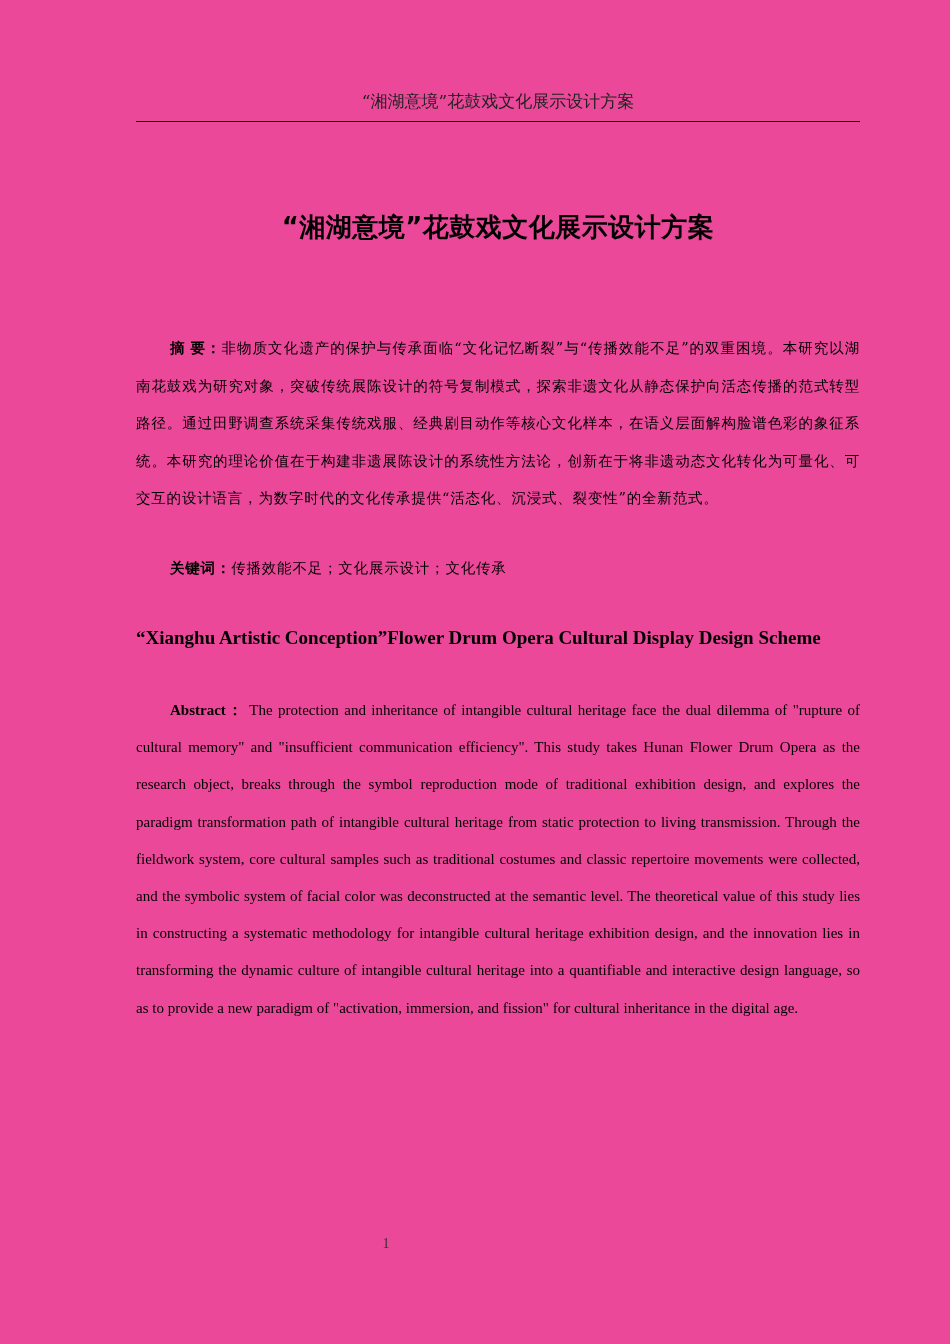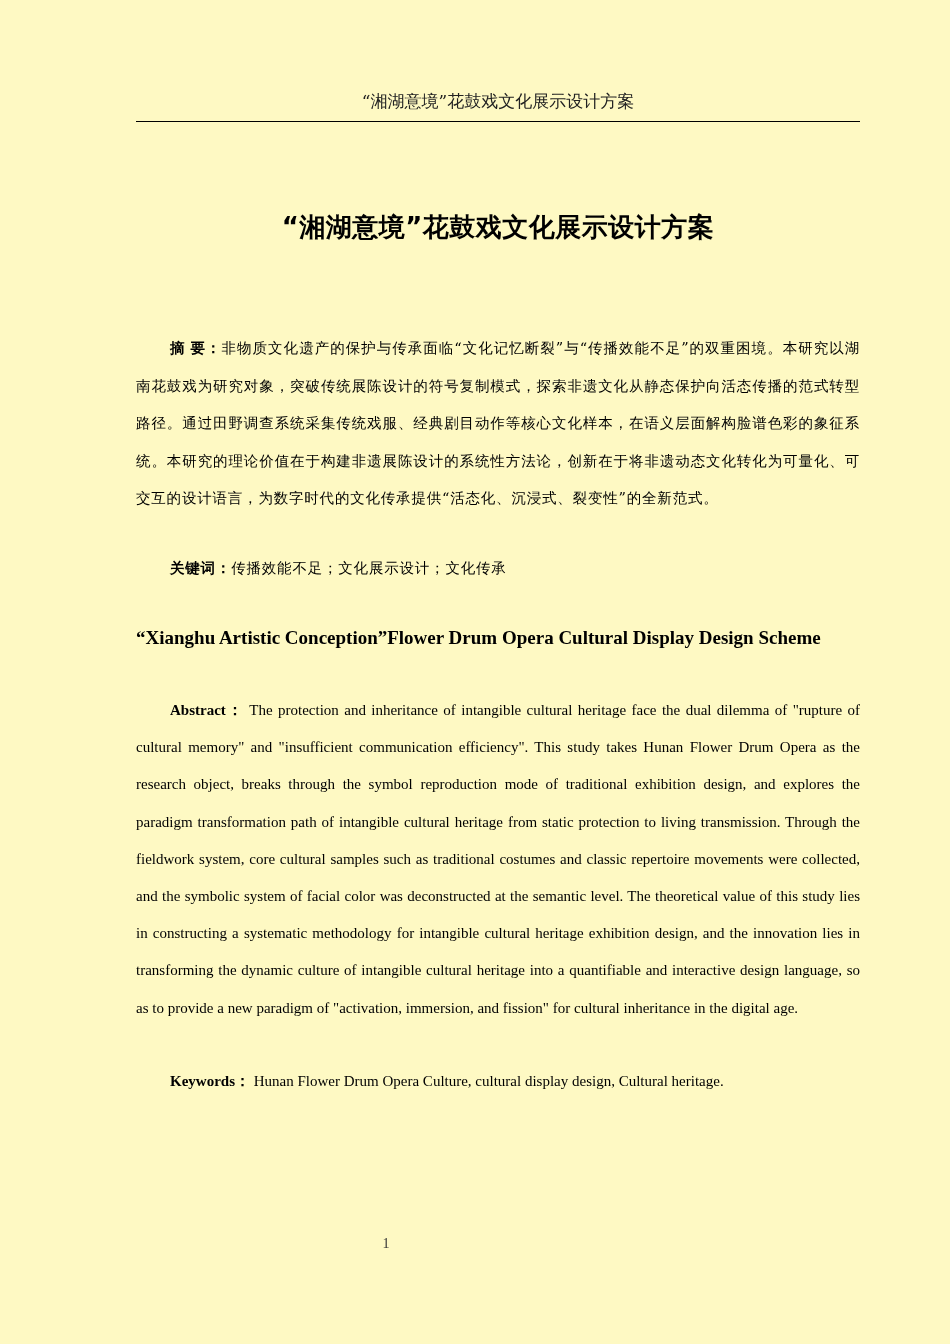--- a/index.html
+++ b/index.html
@@ -1,17 +1,17 @@
 <!DOCTYPE html>
 <html><head>
 <meta charset="utf-8">
 <style>
   html, body { margin: 0; padding: 0; background: #ffffff; }
   body { width: 950px; height: 1344px; position: relative; overflow: hidden; color: #000; }
-  .page { position: absolute; left: 0; top: 0; width: 950px; height: 1344px; background: #fef9c3; }
+  .page { position: absolute; left: 0; top: 0; width: 950px; height: 1344px; background: #ec4899; }
   .running-header {
     position: absolute; left: 136px; top: 90px; width: 724px;
     text-align: center; font-family: "DejaVu Serif", serif; font-size: 17px; color: #222;
   }
   .header-rule { position: absolute; left: 136px; top: 121px; width: 724px; height: 0; border-top: 1.5px solid #000; }
   .title-cn {
     position: absolute; left: 136px; top: 210px; width: 724px; text-align: center;
     font-family: "DejaVu Sans", sans-serif; font-weight: bold; font-size: 26px; letter-spacing: 0.5px;
   }
   .cn-para {
@@ -55,18 +55,15 @@
   <div class="cn-para cn-keywords">
     <span class="bold-label">关键词：</span><span>传播效能不足；文化展示设计；文化传承</span>
   </div>
 
   <div class="title-en">“Xianghu Artistic Conception”Flower Drum Opera Cultural Display Design Scheme</div>
 
   <div class="en-para en-abstract">
     <span class="en-bold">Abstract：</span><span> The protection and inheritance of intangible cultural heritage face the dual dilemma of "rupture of cultural memory" and "insufficient communication efficiency". This study takes Hunan Flower Drum Opera as the research object, breaks through the symbol reproduction mode of traditional exhibition design, and explores the paradigm transformation path of intangible cultural heritage from static protection to living transmission. Through the fieldwork system, core cultural samples such as traditional costumes and classic repertoire movements were collected, and the symbolic system of facial color was deconstructed at the semantic level. The theoretical value of this study lies in constructing a systematic methodology for intangible cultural heritage exhibition design, and the innovation lies in transforming the dynamic culture of intangible cultural heritage into a quantifiable and interactive design language, so as to provide a new paradigm of "activation, immersion, and fission" for cultural inheritance in the digital age.</span>
   </div>
 
-  <div class="en-para en-keywords">
-    <span class="en-bold">Keywords：</span><span> Hunan Flower Drum Opera Culture, cultural display design, Cultural heritage.</span>
-  </div>
 
   <div class="page-number">1</div>
 </div>
 
 </body></html>

